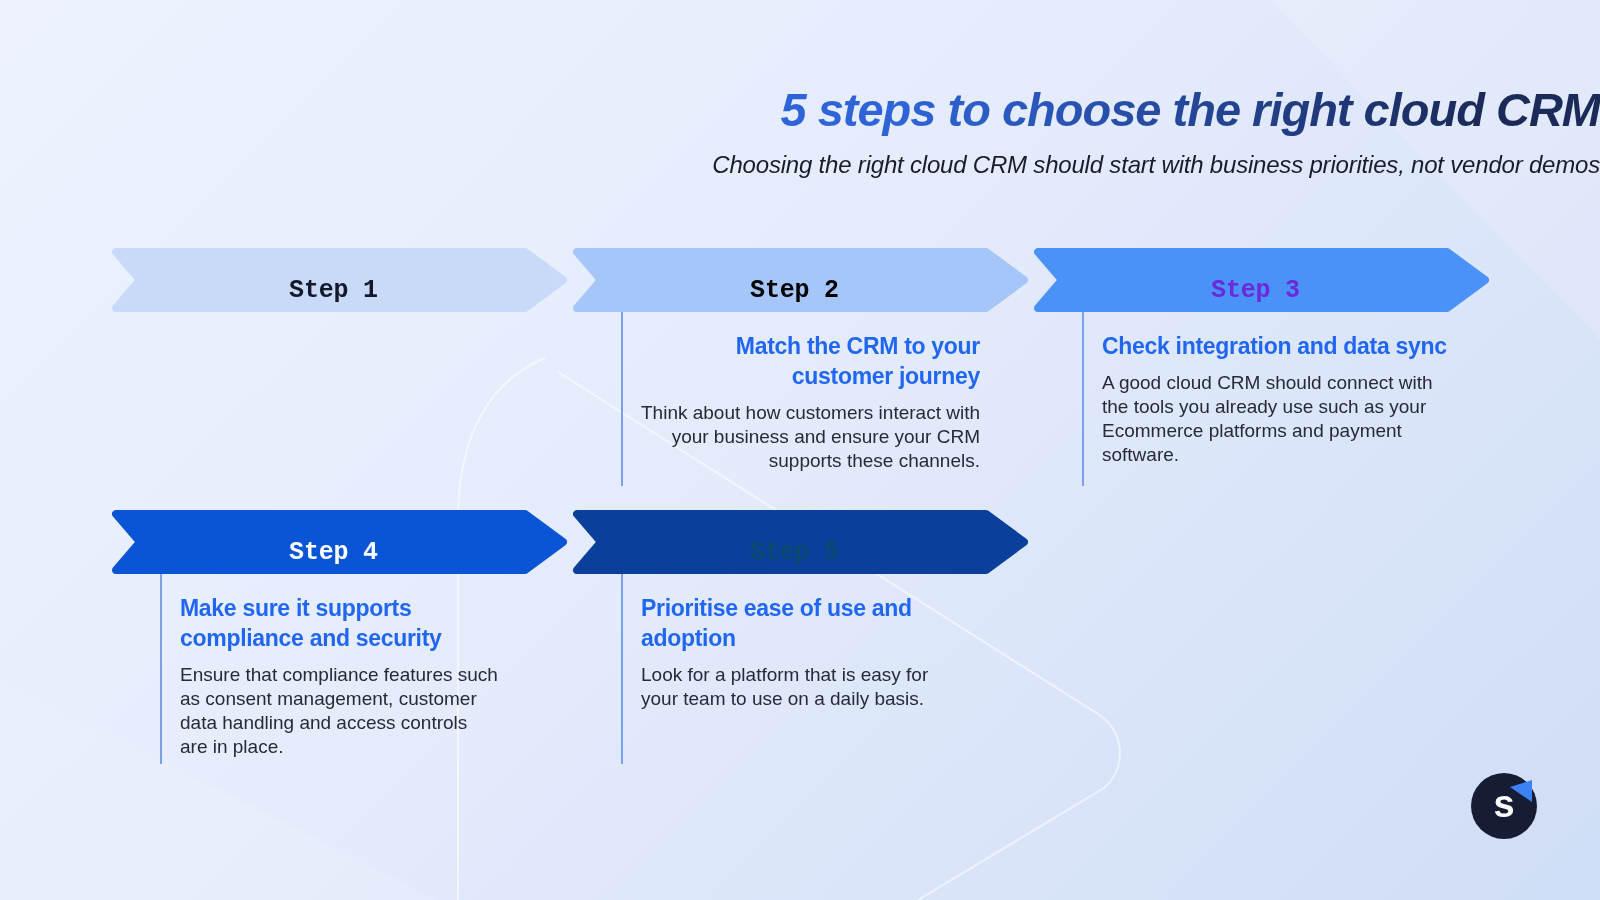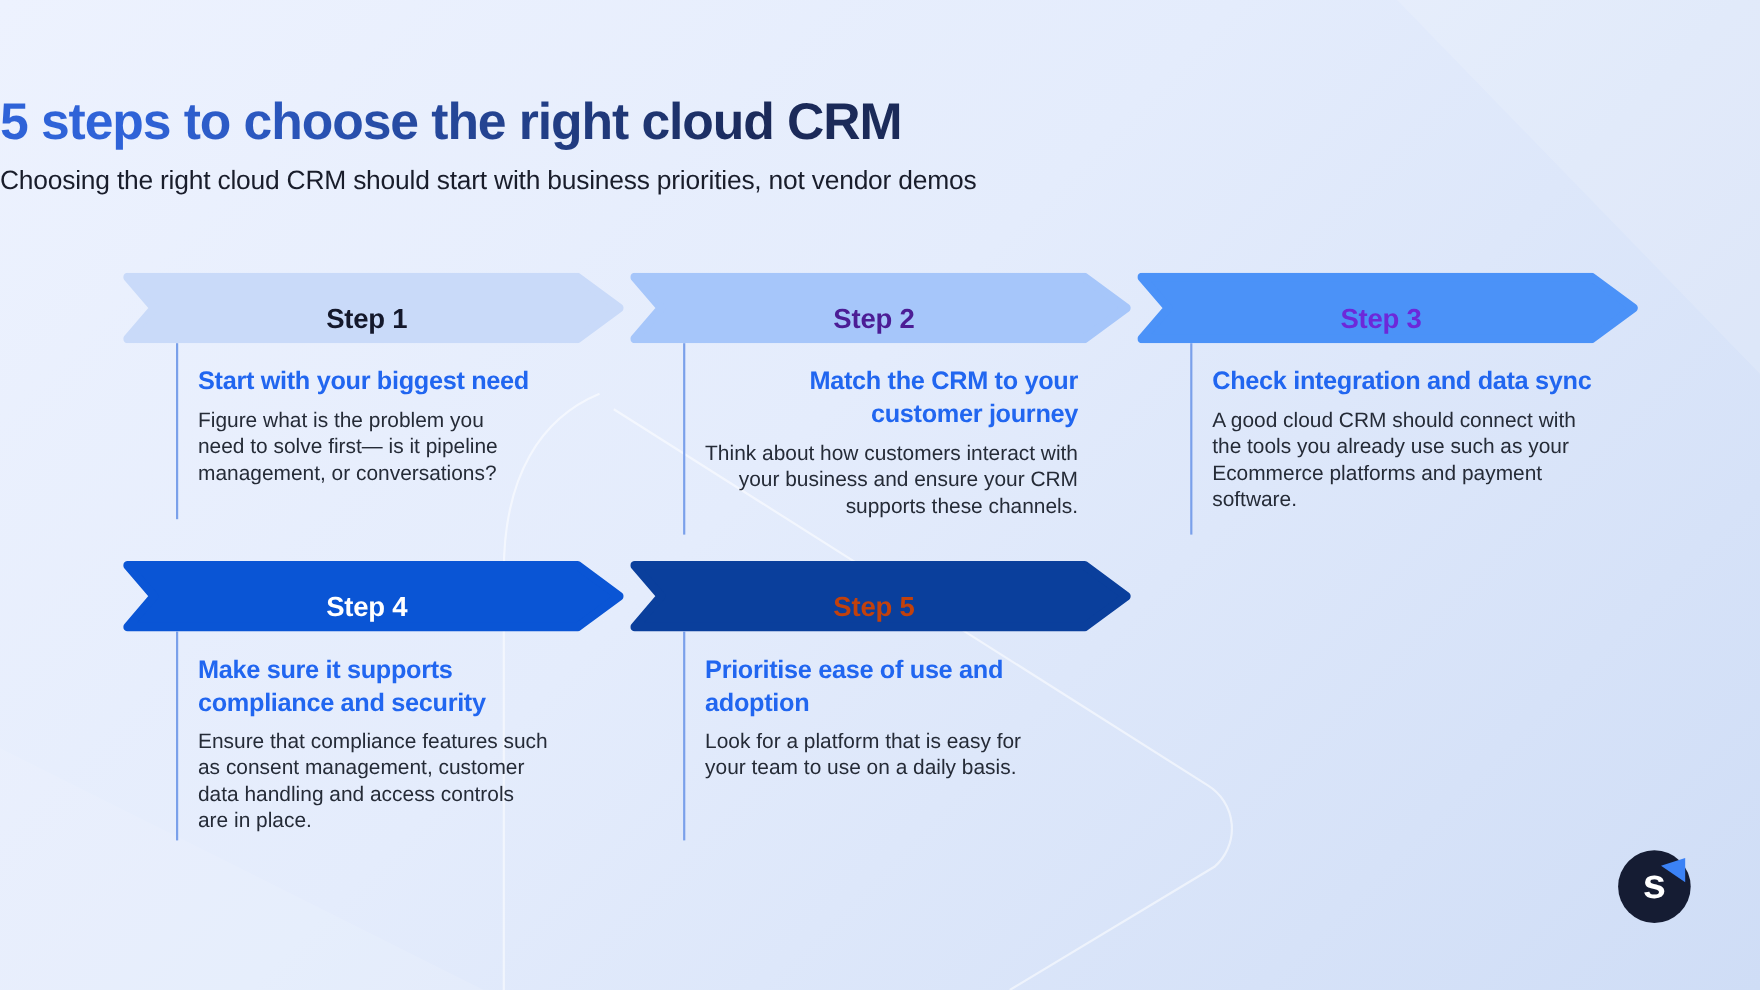--- a/index.html
+++ b/index.html
@@ -7,39 +7,39 @@
   body {
     position:relative;
     width:1600px; height:900px;
     overflow:hidden;
     font-family:"Liberation Sans","DejaVu Sans",sans-serif;
     background:linear-gradient(135deg, var(--background-start,#edf2fe) 0%, #e4ecfc 45%, var(--background-end,#cfddf6) 100%);
   }
   .decor { position:absolute; inset:0; z-index:0; }
   .content-layer { position:absolute; inset:0; z-index:1; }
 
-  .header { position:absolute; left:0; top:0; width:1600px; text-align:left; }
+  .header { position:absolute; left:0; top:0; width:1600px; text-align:right;font-style:italic; }
   .title {
     margin-top:82px;
     font-size:47px; font-weight:700; letter-spacing:-1px;
     color:#24489e;
     background:linear-gradient(90deg, var(--title-gradient-start,#2f63d8) 15%, var(--title-gradient-end,#1b2a59) 85%);
     -webkit-background-clip:text; background-clip:text;
     -webkit-text-fill-color:transparent;
     display:inline-block;
   }
   .subtitle {
     margin-top:14px;
     font-size:24px; font-weight:400;
     color:#191d2b;
     letter-spacing:-0.2px;
   }
   .header .title-row { display:block; }
 
-  .banner { position:absolute; width:455px; height:84px; }
+  .banner { position:absolute; width:455px; height:84px;font-family:Liberation Mono, monospace; }
   .banner svg { position:absolute; left:0; top:0; }
   .banner-label {
     position:absolute; left:28px; right:40px; top:0; bottom:0;
     display:flex; align-items:center; justify-content:center;
     font-size:25px; font-weight:700; letter-spacing:-0.2px;
   }
 
   .col {
     position:absolute;
     border-left:2px solid var(--connector-line,#7aa0ea);
@@ -93,50 +93,44 @@
     <svg width="455" height="64" viewBox="0 0 455 64" aria-hidden="true">
       <polygon points="4,4 413,4 451,32 413,60 4,60 28,32" stroke-width="8" stroke-linejoin="round" fill="#c9daf9" stroke="#c9daf9"></polygon>
     </svg>
     <div class="banner-label" style="color: rgb(20, 24, 43);">Step 1</div>
   </div>
 
   <div class="banner" style="left:573px; top:248px;">
     <svg width="455" height="64" viewBox="0 0 455 64" aria-hidden="true">
       <polygon points="4,4 413,4 451,32 413,60 4,60 28,32" stroke-width="8" stroke-linejoin="round" fill="#a6c6fa" stroke="#a6c6fa"></polygon>
     </svg>
-    <div class="banner-label" style="color: #4c1d95; text-align: center;">Step 2</div>
+    <div class="banner-label" style="color: #000000; text-align: center;">Step 2</div>
   </div>
 
   <div class="banner" style="left:1034px; top:248px;">
     <svg width="455" height="64" viewBox="0 0 455 64" aria-hidden="true">
       <polygon points="4,4 413,4 451,32 413,60 4,60 28,32" stroke-width="8" stroke-linejoin="round" fill="#4b92f8" stroke="#4b92f8"></polygon>
     </svg>
     <div class="banner-label" style="color: #6d28d9;">Step 3</div>
   </div>
 
   <div class="banner" style="left:112px; top:510px;">
     <svg width="455" height="64" viewBox="0 0 455 64" aria-hidden="true">
       <polygon points="4,4 413,4 451,32 413,60 4,60 28,32" stroke-width="8" stroke-linejoin="round" fill="#0a55d5" stroke="#0a55d5"></polygon>
     </svg>
     <div class="banner-label" style="color: rgb(255, 255, 255);">Step 4</div>
   </div>
 
   <div class="banner" style="left:573px; top:510px;">
     <svg width="455" height="64" viewBox="0 0 455 64" aria-hidden="true">
       <polygon points="4,4 413,4 451,32 413,60 4,60 28,32" stroke-width="8" stroke-linejoin="round" fill="#0a3f9c" stroke="#0a3f9c"></polygon>
     </svg>
-    <div class="banner-label" style="color: #c2410c;">Step 5</div>
+    <div class="banner-label" style="color: #0c4a6e;">Step 5</div>
   </div>
 
-  <div class="col" style="left:160px; top:312px; height:160px;">
-    <h3 class="col-heading">Start with your biggest need</h3>
-    <p class="col-body">Figure what is the problem you
-need to solve first— is it pipeline
-management, or conversations?</p>
-  </div>
 
   <div class="col" style="left:621px; top:312px; height:174px;text-align:right;">
     <h3 class="col-heading">Match the CRM to your
 customer journey</h3>
     <p class="col-body">Think about how customers interact with
 your business and ensure your CRM
 supports these channels.</p>
   </div>
 
   <div class="col" style="left:160px; top:574px; height:190px;">

